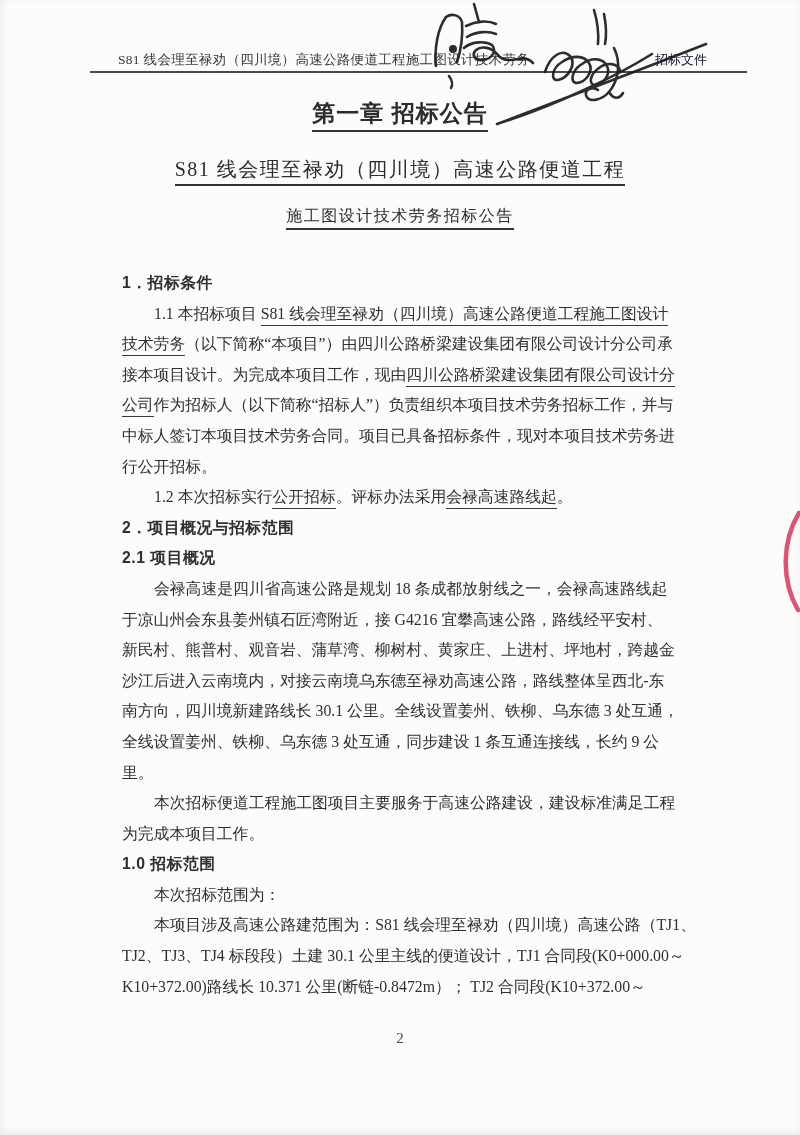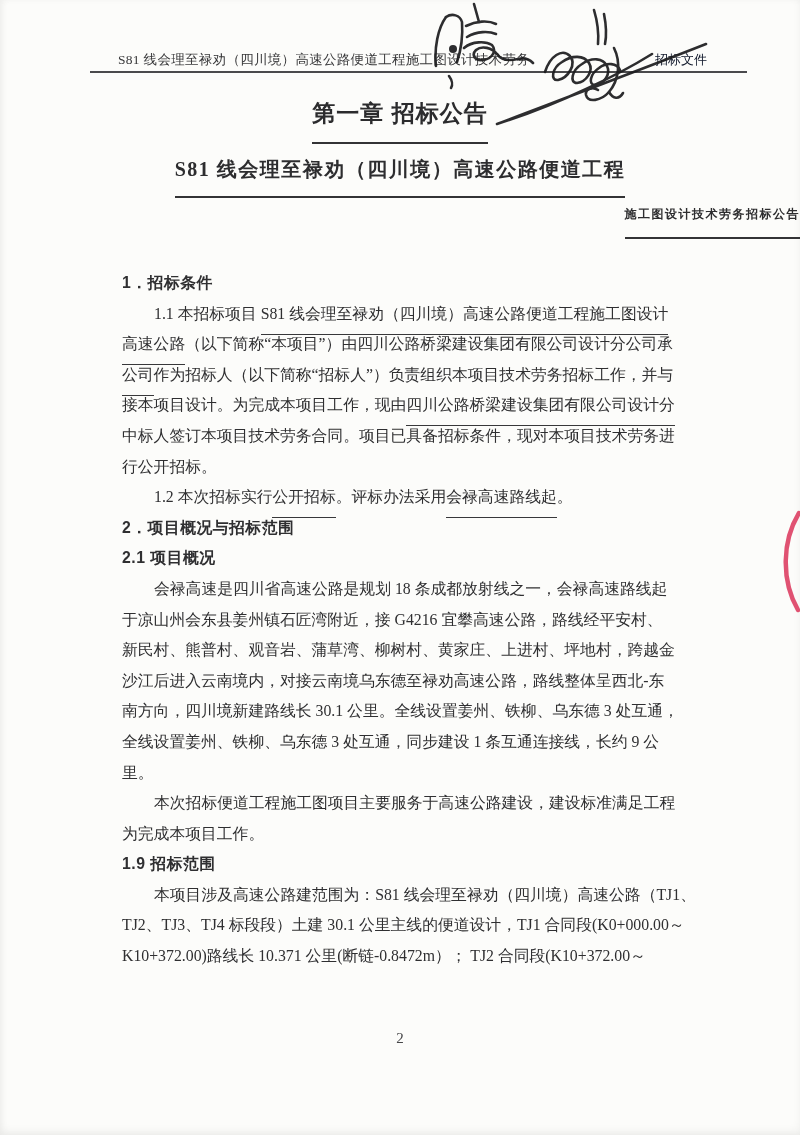--- a/index.html
+++ b/index.html
@@ -10,66 +10,67 @@
     color:#2f2f31;
     box-shadow: inset 0 -4px 8px rgba(0,0,0,0.05), inset 3px 0 6px rgba(0,0,0,0.03);
   }
   .hdr-left  { position:absolute; left:118px; top:51px; font-size:13.5px; letter-spacing:0.3px; color:#38383a; }
   .hdr-right { position:absolute; left:655px; top:51px; font-size:13px; color:#0f172a; }
   .hdr-rule  { position:absolute; left:90px; top:71px; width:657px; height:1.5px; background:#4a4a4c; }
   .chapter { position:absolute; top:98px; left:0; width:100%; text-align:center;
              font-family:"Liberation Sans","DejaVu Sans",sans-serif;
              font-size:23px; font-weight:bold; letter-spacing:1px; color:#2b2b2d; }
   .dt1 { position:absolute; top:156px; left:0; width:100%; text-align:center;
-         font-size:20px; font-weight:bold; letter-spacing:1.5px; color:#2d2d2f; }
-  .dt2 { position:absolute; top:206px; left:0; width:100%; text-align:right;
-         font-size:12px; font-weight:bold; letter-spacing:1.5px; color:#2d2d2f; }
-  .tu  { border-bottom:2px solid #333335; padding-bottom:16px; }
+         font-size:20px; font-weight:normal; letter-spacing:1.5px; color:#2d2d2f; }
+  .dt2 { position:absolute; top:206px; left:0; width:100%; text-align:center;
+         font-size:16px; font-weight:normal; letter-spacing:1.5px; color:#2d2d2f; }
+  .tu  { border-bottom:2px solid #333335; padding-bottom:4px; }
   .body { position:absolute; left:122px; top:268px; width:586px; font-size:15.8px; }
   .line { height:30.6px; line-height:30.6px; white-space:nowrap; }
   .line.b { font-weight:bold; font-family:"Liberation Sans","DejaVu Sans",sans-serif; letter-spacing:0.5px; }
   .line.ind { text-indent:32px; }
-  .u { border-bottom:1px solid #38383a; padding-bottom:12px; }
+  .u { border-bottom:1px solid #38383a; padding-bottom:3px; }
   .pageno { position:absolute; top:1030px; left:0; width:100%; text-align:center; font-size:15px; color:#454547; }
   .overlay { position:absolute; left:0; top:0; width:800px; height:1135px; }
 </style>
 </head>
 <body>
 
 <div class="page">
 
   <div class="hdr-left">S81 线会理至禄劝（四川境）高速公路便道工程施工图设计技术劳务</div>
   <div class="hdr-right">招标文件</div>
   <div class="hdr-rule"></div>
 
   <div class="chapter"><span class="tu">第一章 招标公告</span></div>
   <div class="dt1"><span class="tu">S81 线会理至禄劝（四川境）高速公路便道工程</span></div>
   <div class="dt2"><span class="tu">施工图设计技术劳务招标公告</span></div>
 
   <div class="body">
       <div class="line b"><span>1．招标条件</span></div>
       <div class="line ind"><span>1.1 本招标项目 </span><span class="u">S81 线会理至禄劝（四川境）高速公路便道工程施工图设计</span></div>
-      <div class="line"><span class="u">高速公路</span><span>（以下简称“本项目”）由四川公路桥梁建设集团有限公司设计分公司承</span></div>
+      <div class="line"><span class="u">技术劳务</span><span>（以下简称“本项目”）由四川公路桥梁建设集团有限公司设计分公司承</span></div>
+      <div class="line"><span>接本项目设计。为完成本项目工作，现由</span><span class="u">四川公路桥梁建设集团有限公司设计分</span></div>
       <div class="line"><span class="u">公司</span><span>作为招标人（以下简称“招标人”）负责组织本项目技术劳务招标工作，并与</span></div>
-      <div class="line"><span>接本项目设计。为完成本项目工作，现由</span><span class="u">四川公路桥梁建设集团有限公司设计分</span></div>
       <div class="line"><span>中标人签订本项目技术劳务合同。项目已具备招标条件，现对本项目技术劳务进</span></div>
       <div class="line"><span>行公开招标。</span></div>
       <div class="line ind"><span>1.2 本次招标实行</span><span class="u">公开招标</span><span>。评标办法采用</span><span class="u">会禄高速路线起</span><span>。</span></div>
       <div class="line b"><span>2．项目概况与招标范围</span></div>
       <div class="line b"><span>2.1 项目概况</span></div>
       <div class="line ind"><span>会禄高速是四川省高速公路是规划 18 条成都放射线之一，会禄高速路线起</span></div>
       <div class="line"><span>于凉山州会东县姜州镇石匠湾附近，接 G4216 宜攀高速公路，路线经平安村、</span></div>
       <div class="line"><span>新民村、熊普村、观音岩、蒲草湾、柳树村、黄家庄、上进村、坪地村，跨越金</span></div>
       <div class="line"><span>沙江后进入云南境内，对接云南境乌东德至禄劝高速公路，路线整体呈西北-东</span></div>
       <div class="line"><span>南方向，四川境新建路线长 30.1 公里。全线设置姜州、铁柳、乌东德 3 处互通，</span></div>
       <div class="line"><span>全线设置姜州、铁柳、乌东德 3 处互通，同步建设 1 条互通连接线，长约 9 公</span></div>
       <div class="line"><span>里。</span></div>
       <div class="line ind"><span>本次招标便道工程施工图项目主要服务于高速公路建设，建设标准满足工程</span></div>
       <div class="line"><span>为完成本项目工作。</span></div>
-      <div class="line b"><span>1.9 招标范围</span></div>
+      <div class="line b"><span>1.0 招标范围</span></div>
+      <div class="line ind"><span>本次招标范围为：</span></div>
       <div class="line ind"><span>本项目涉及高速公路建范围为：S81 线会理至禄劝（四川境）高速公路（TJ1、</span></div>
       <div class="line"><span>TJ2、TJ3、TJ4 标段段）土建 30.1 公里主线的便道设计，TJ1 合同段(K0+000.00～</span></div>
       <div class="line"><span>K10+372.00)路线长 10.371 公里(断链-0.8472m）； TJ2 合同段(K10+372.00～</span></div>
     </div>
 
   <div class="pageno">2</div>
 
   <svg class="overlay" viewBox="0 0 800 1135">
 
     <g fill="none" stroke-width="2.6" stroke-linecap="round" stroke-linejoin="round" opacity="0.92" stroke="#1c1c1e">

